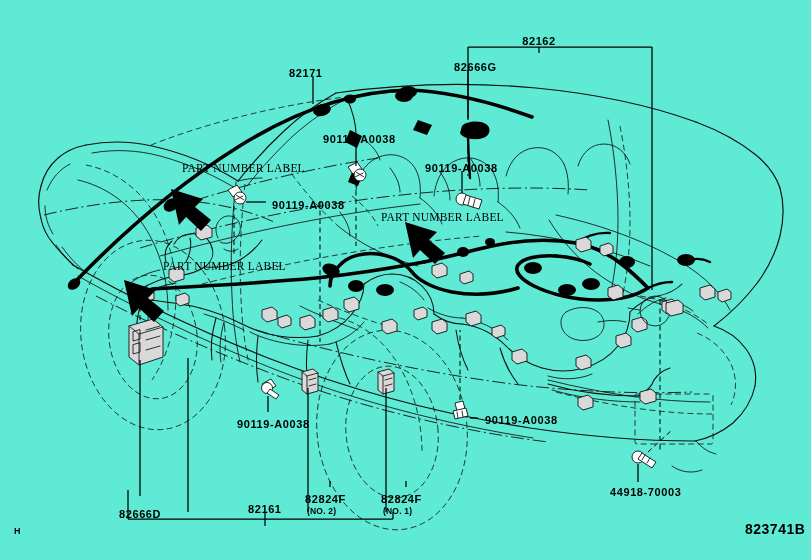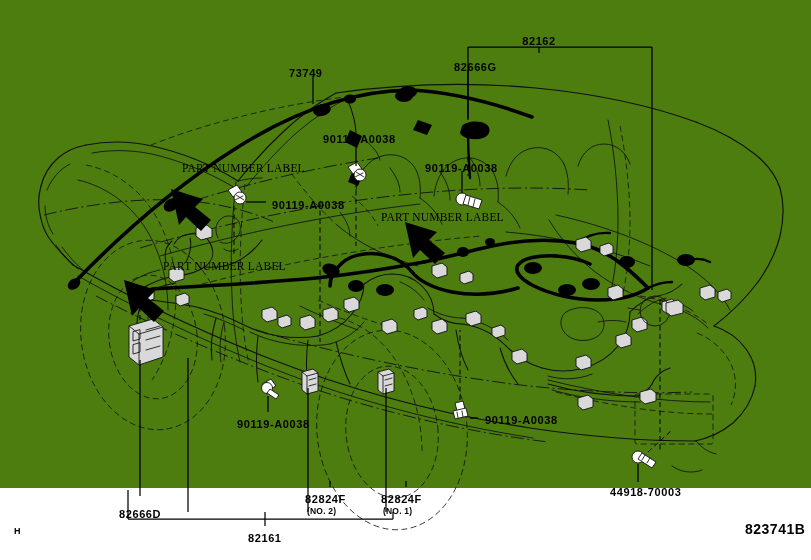--- a/index.html
+++ b/index.html
@@ -3,21 +3,21 @@
 <meta charset="utf-8">
 <title>Wire Harness Diagram</title>
 <style>
   html,body{margin:0;padding:0;background:#ffffff;}
   body{
     width:811px;height:560px;overflow:hidden;
     font-family:"Liberation Sans", sans-serif;
     color:#000;
     position:relative;
   }
-  #stage{position:relative;width:811px;height:488px;background:#4d7c0f;}
+  #stage{position:relative;width:811px;height:560px;background:#5eead4;}
   #stage svg{position:absolute;left:0;top:0;}
   .lbl{
     position:absolute;
     font-family:"Liberation Sans", sans-serif;
     font-weight:bold;
     font-size:11px;
     letter-spacing:0.6px;
     white-space:nowrap;
     color:#000;
     line-height:1;
@@ -435,29 +435,29 @@
       <path class="bothin" d="M390,168 C396,176 400,184 400,192"></path>
       <path class="bothin" d="M440,172 C446,180 450,190 450,200"></path>
       <path class="bothin" d="M470,158 C476,166 480,176 480,186"></path>
       <path class="bothin" d="M340,212 C346,220 350,228 350,236"></path>
     </g>
   </svg>
 
   <div id="labels">
       <div class="lbl " style="left: 539px; top: 36px; transform: translateX(-50%);">82162</div>
       <div class="lbl " style="left: 454px; top: 62px; text-align: center;">82666G</div>
-      <div class="lbl " style="left: 289px; top: 68px;">73749</div>
+      <div class="lbl " style="left: 289px; top: 68px;">82171</div>
       <div class="lbl " style="left: 323px; top: 134px;">90119-A0038</div>
       <div class="lbl " style="left: 425px; top: 163px;">90119-A0038</div>
       <div class="lbl " style="left: 272px; top: 200px;">90119-A0038</div>
       <div class="lbl " style="left: 237px; top: 419px;">90119-A0038</div>
       <div class="lbl " style="left: 485px; top: 415px;">90119-A0038</div>
       <div class="lbl " style="left: 610px; top: 487px;">44918-70003</div>
       <div class="lbl " style="left: 119px; top: 509px;">82666D</div>
-      <div class="lbl " style="left: 248px; top: 533px;">82161</div>
+      <div class="lbl " style="left: 248px; top: 504px;">82161</div>
       <div class="lbl " style="left: 305px; top: 494px;">82824F</div>
       <div class="lbl " style="left: 381px; top: 494px;">82824F</div>
       <div class="lbl sub" style="left: 307px; top: 507px; text-align: center;">(NO. 2)</div>
       <div class="lbl sub" style="left: 383px; top: 507px;">(NO. 1)</div>
       <div class="lbl pnl" style="left: 182px; top: 163px;">PART NUMBER LABEL</div>
       <div class="lbl pnl" style="left: 163px; top: 261px;">PART NUMBER LABEL</div>
       <div class="lbl pnl" style="left: 381px; top: 212px;">PART NUMBER LABEL</div>
     </div>
 
   <div class="lbl corner" id="sheet-code" style="left:745px;top:522px;">823741B</div>

